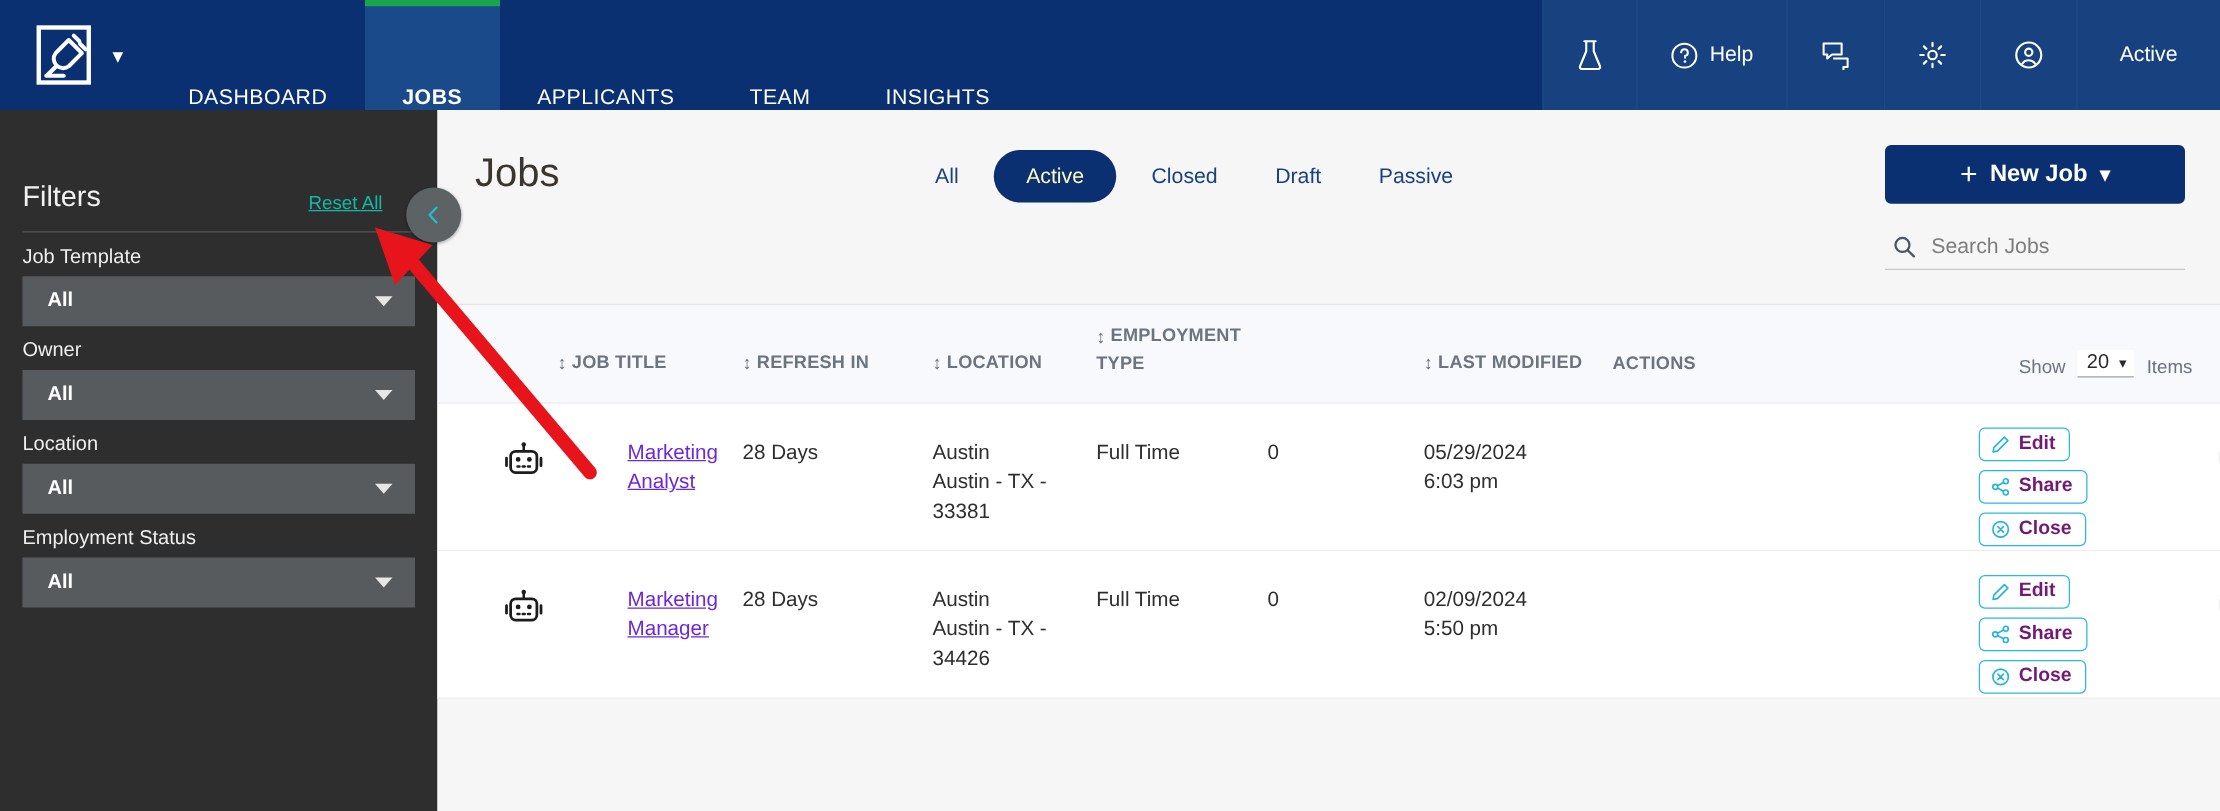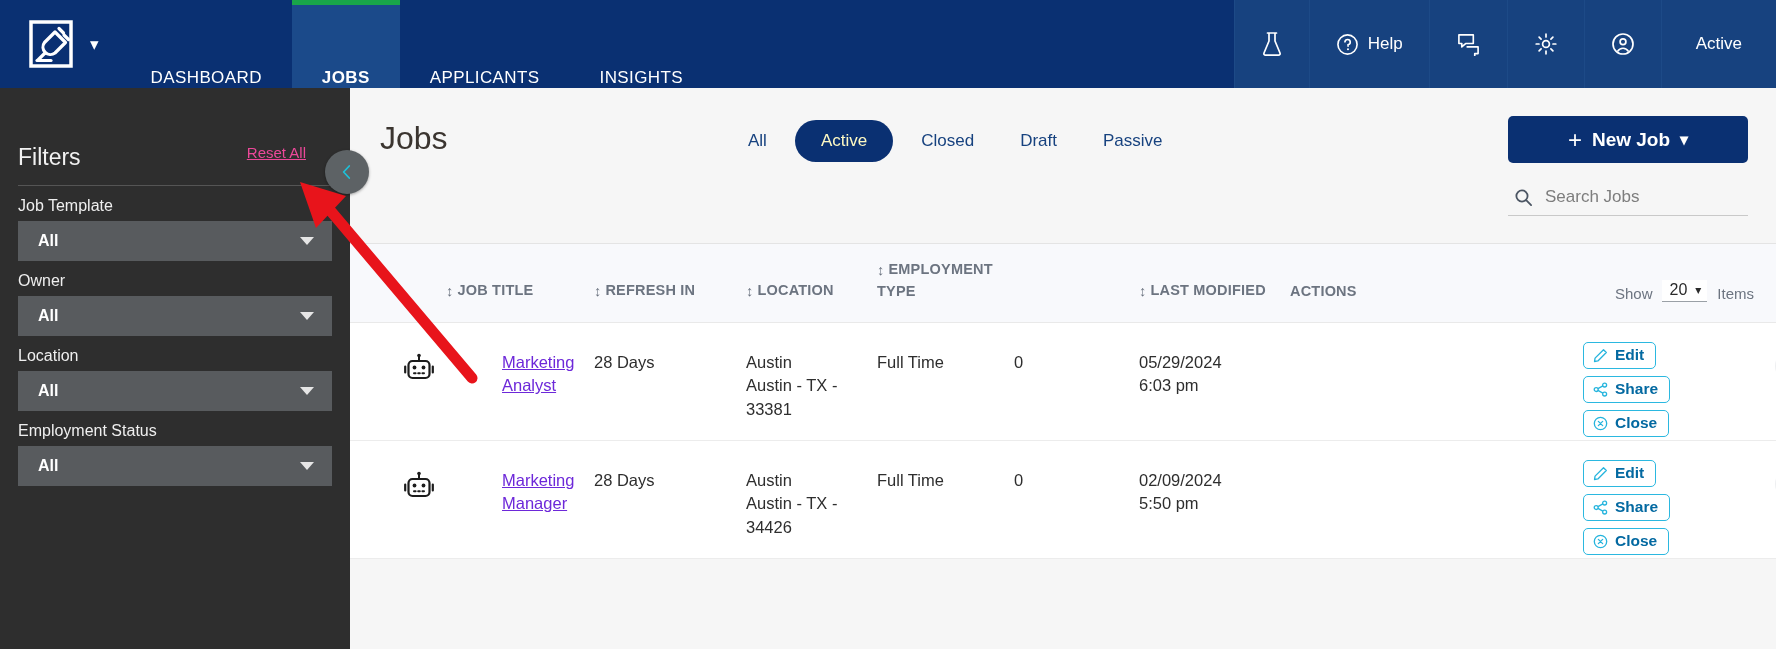--- a/index.html
+++ b/index.html
@@ -45,26 +45,26 @@
   }
   .icon-cell.logout { padding: 0 34px; }
 
   
   .sidebar {
     position: absolute; top: 88px; left: 0; width: 350px; height: 561px;
     background: #2e2e2e; color: #fff;
     padding: 0 18px;
   }
   .filters-head {
-    display: flex; align-items: flex-start; justify-content: space-between;
+    display: flex; align-items: flex-end; justify-content: space-between;
     padding-top: 56px;
   }
   .filters-title { font-size: 23px; font-weight: 400; color: #f1f1f1; }
   .reset-all {
-    font-size: 15px; color: #ec4899; text-decoration: underline; cursor: pointer;
+    font-size: 15px; color: #14b8a6; text-decoration: underline; cursor: pointer;
     padding-right: 26px;
   }
   .filters-rule { height: 1px; background: #555; margin-top: 14px; }
   .filter-label { font-size: 16px; color: #efefef; margin: 11px 0 6px 0; }
   .filter-select {
     position: relative; height: 40px; background: #585b5e;
     display: flex; align-items: center; padding-left: 20px;
   }
   .filter-select .val { font-size: 16px; font-weight: bold; color: #fff; }
   .filter-select .caret {
@@ -145,21 +145,21 @@
   }
 
   .trow { position: relative; height: 118px; background: #fff; border-bottom: 1px solid #ececec; }
   .cell { position: absolute; font-size: 16.5px; color: #2e2e2e; line-height: 1.42; }
   .joblink { color: #6d28d9; text-decoration: underline; cursor: pointer; }
   .robot { position: absolute; left: 52px; top: 30px; }
 
   .actions { position: absolute; left: 1233px; top: 19px; display: flex; flex-direction: column; gap: 7px; }
   .abtn {
     display: inline-flex; align-items: center; gap: 7px;
-    border: 1px solid #2bb8e0; border-radius: 5px; color: #0369a1;
+    border: 1px solid #2bb8e0; border-radius: 5px; color: #701a75;
     background: #fff; font-size: 15.5px; font-weight: bold;
     padding: 3px 11px 4px 9px; cursor: pointer; width: max-content;
   }
   .kebab {
     position: absolute; left: 1425px; top: 26px;
     width: 34px; height: 34px; border-radius: 50%; background: #eeeff1;
     display: flex; flex-direction: column; align-items: center; justify-content: center;
     gap: 3px; cursor: pointer;
   }
 
@@ -184,20 +184,23 @@
     </div>
 
     <div class="navitem">
         <span>DASHBOARD</span>
       </div>
     <div class="navitem active">
         <span>JOBS</span>
       </div>
     <div class="navitem">
         <span>APPLICANTS</span>
+      </div>
+    <div class="navitem">
+        <span>TEAM</span>
       </div>
     <div class="navitem">
         <span>INSIGHTS</span>
       </div>
 
     <div class="nav-spacer"></div>
 
     <div class="icon-cell">
       <svg width="22" height="26" viewBox="0 0 22 26">
         <path d="M8 2 v8 L3 22 a1.6 1.6 0 0 0 1.5 2.2 h13 A1.6 1.6 0 0 0 19 22 L14 10 V2" fill="none" stroke="#fff" stroke-width="1.7" stroke-linejoin="round"></path>

